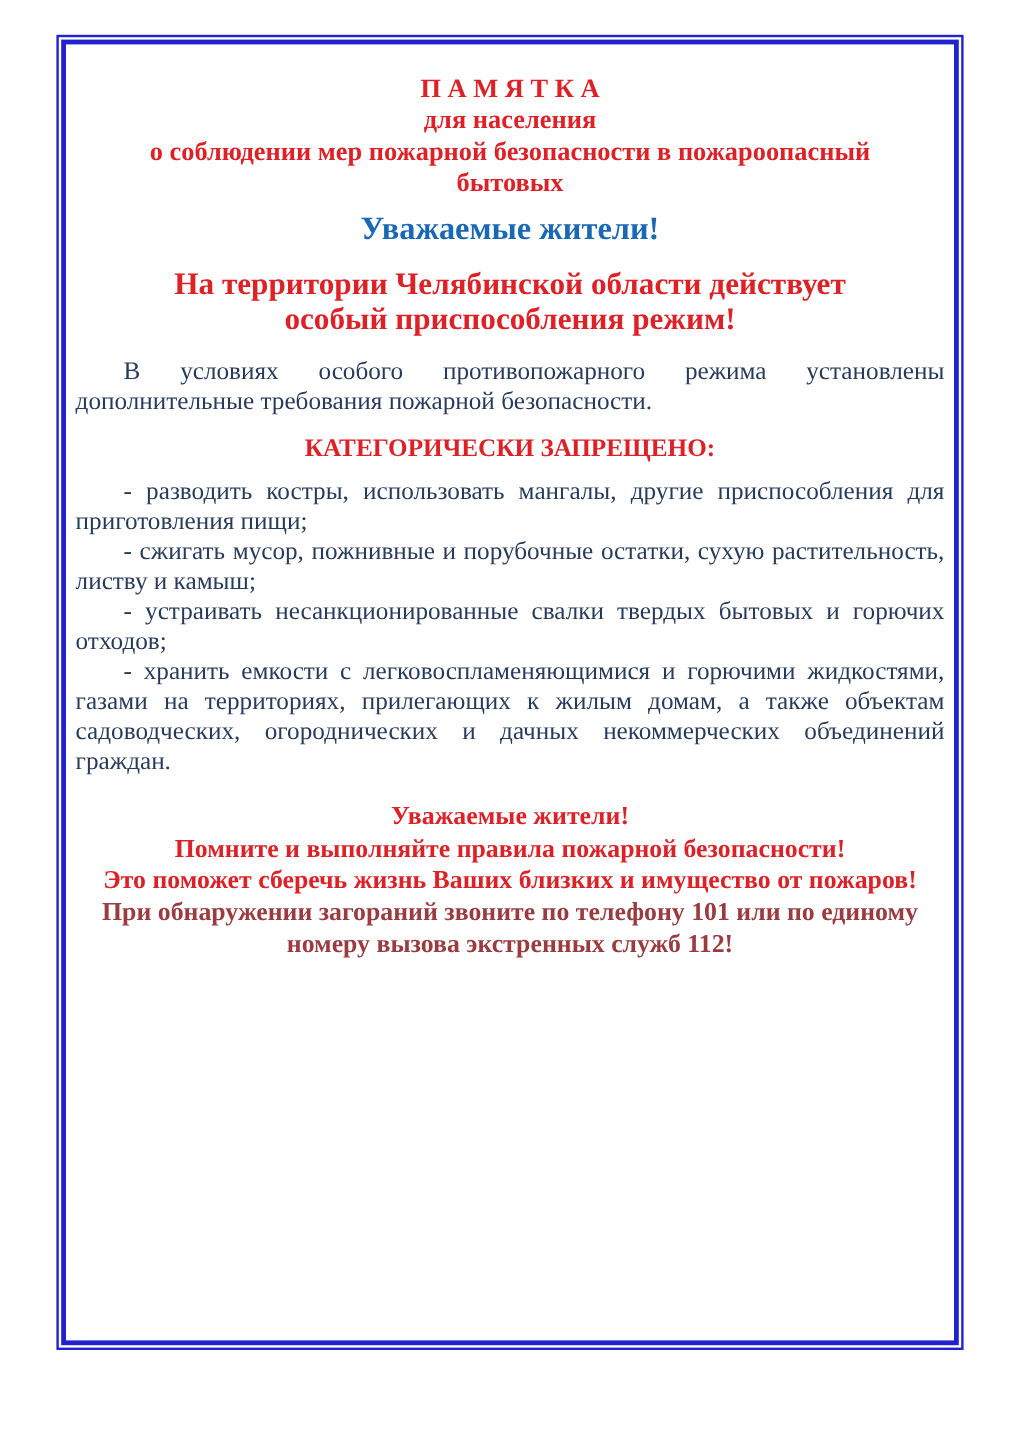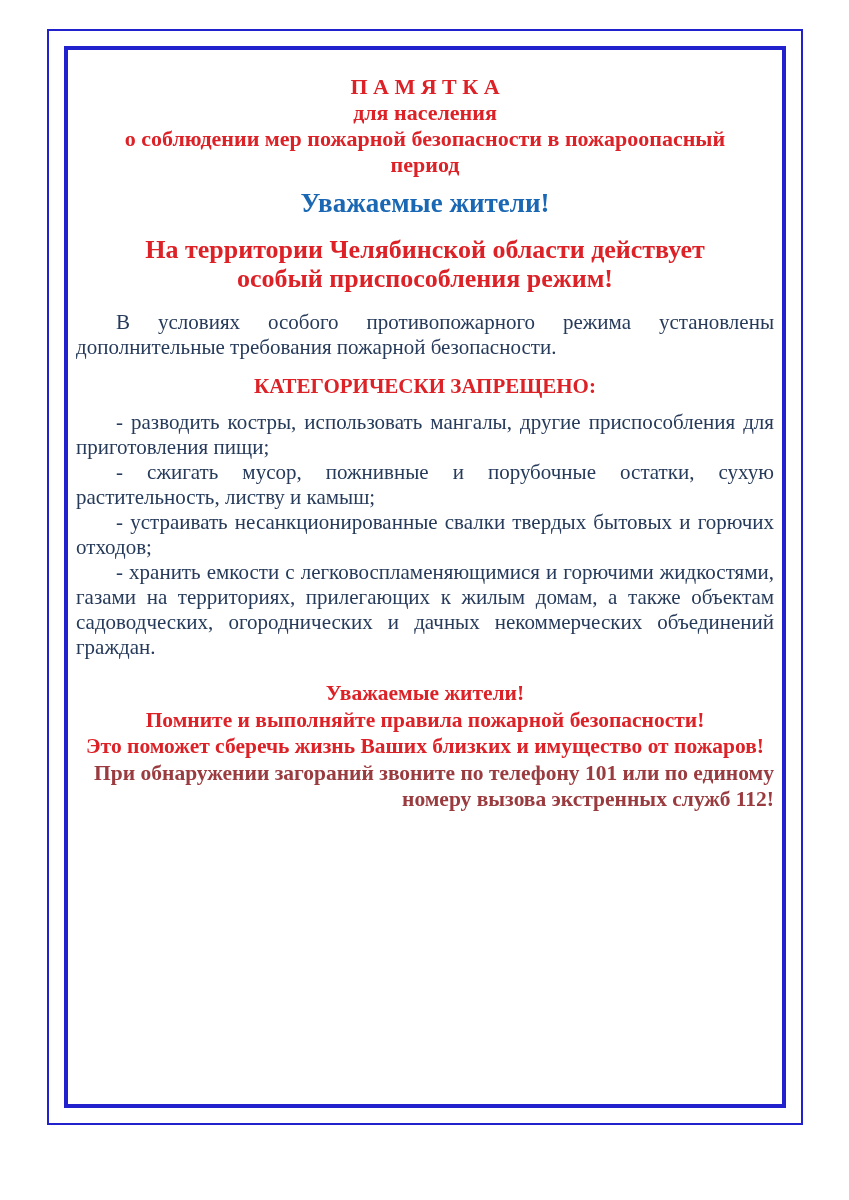--- a/index.html
+++ b/index.html
@@ -15,21 +15,21 @@
   body{
     font-family:"Liberation Serif","DejaVu Serif",serif;
     position:relative;
     overflow:hidden;
   }
   .frame-outer{
     position:absolute;
     left:47px; top:29px;
     width:756px; height:1096px;
     border:2px solid var(--border);
-    padding:15px;
+    padding:2px;
     background:var(--paper);
   }
   .frame-inner{
     width:100%; height:100%;
     border:4px solid var(--border);
   }
   .content{
     width:100%; height:100%;
     padding:24px 8px 0 8px;
   }
@@ -77,34 +77,34 @@
     text-indent:40px;
   }
   .footer-block{
     margin-top:20px;
     text-align:center;
     font-weight:bold;
     font-size:21.5px;
     line-height:26.5px;
   }
   .footer-red{ color:var(--red); }
-  .footer-maroon{ color:var(--maroon);text-align:right; }
+  .footer-maroon{ color:var(--maroon); }
 </style>
 </head>
 <body>
 
 <div class="frame-outer">
   <div class="frame-inner">
     <div class="content">
 
       <div class="title-block">
         <div class="title-line">П А М Я Т К А</div>
         <div class="title-line">для населения</div>
         <div class="title-line">о соблюдении мер пожарной безопасности в пожароопасный</div>
-        <div class="title-line">период</div>
+        <div class="title-line">бытовых</div>
       </div>
 
       <div class="greeting">Уважаемые жители!</div>
 
       <div class="alert-block">
         <div>На территории Челябинской области действует</div>
         <div>особый приспособления режим!</div>
       </div>
 
       <p class="body-par intro">В условиях особого противопожарного режима установлены дополнительные требования пожарной безопасности.</p>

